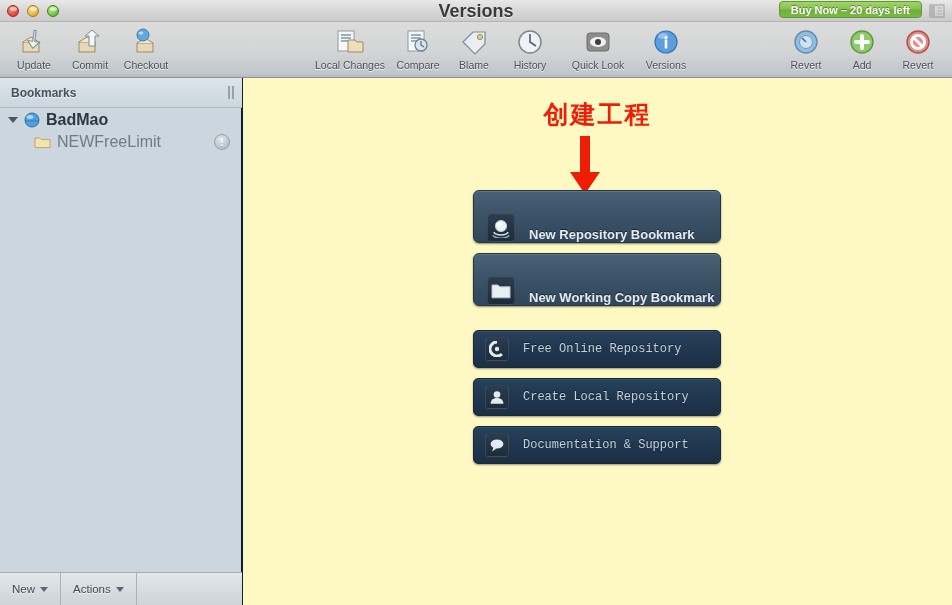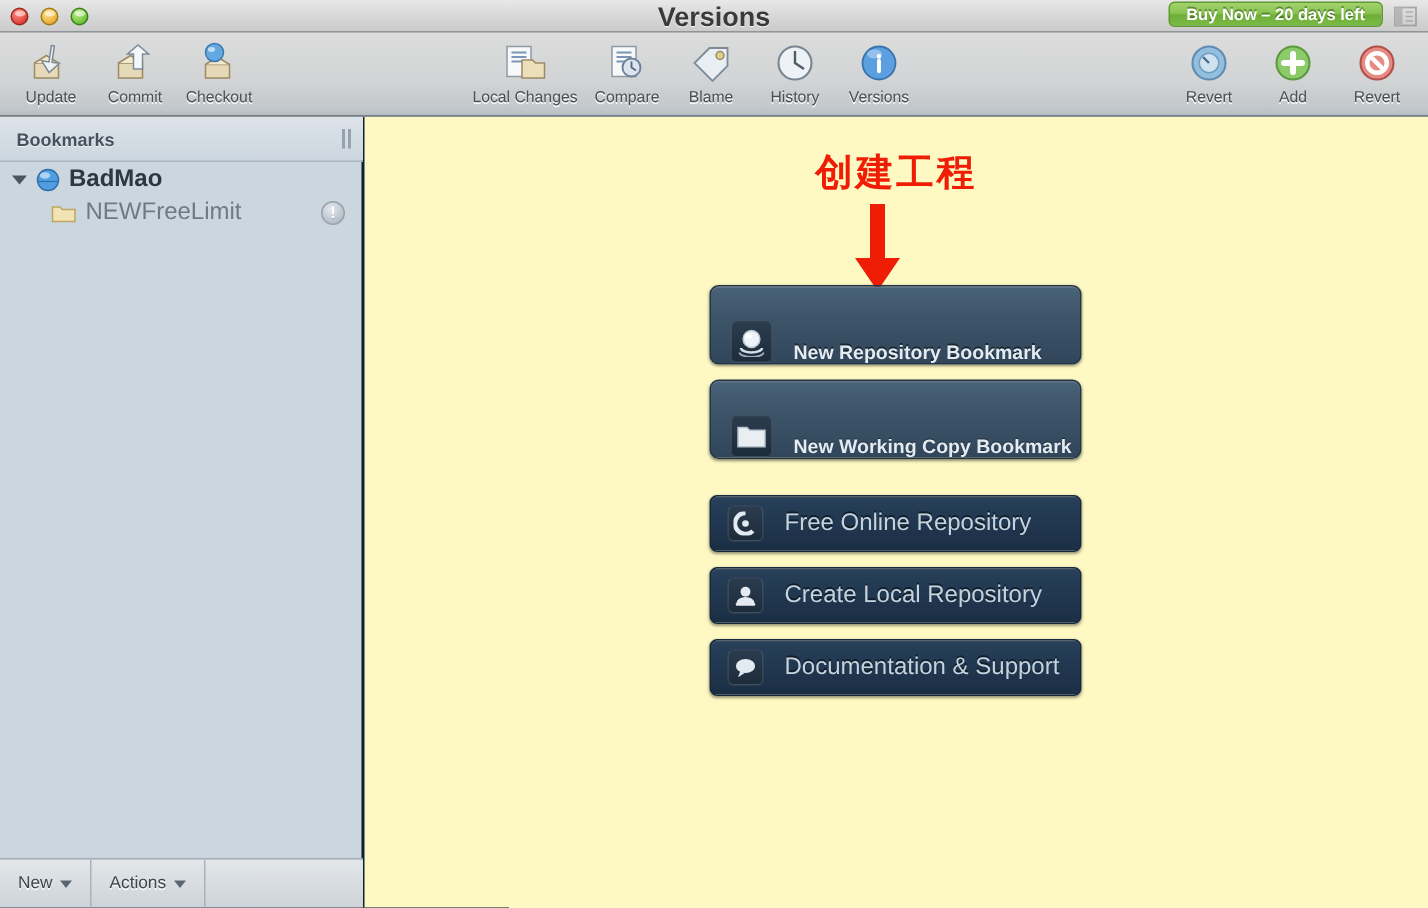--- a/index.html
+++ b/index.html
@@ -163,21 +163,21 @@
     background: linear-gradient(to bottom, #2a3c4e, #1d2c3b);
     border: 1px solid rgba(255,255,255,.10);
     display: flex; align-items: center; justify-content: center;
     flex: 0 0 auto;
   }
   .small-btn .btn-ic { width: 24px; height: 24px; margin-left: 11px; }
   .btn-lb {
     margin-left: 14px; font-size: 13px; font-weight: bold;
     color: #e4ecf3; text-shadow: 0 -1px 0 rgba(0,0,0,.5);
   }
-  .small-btn .btn-lb { font-size: 16px; color: #c5d3de; font-weight: normal; }
+  .small-btn .btn-lb { font-size: 12px; color: #c5d3de; font-weight: normal; font-family: Liberation Mono, monospace; }
   .gap { height: 14px; }
 </style>
 </head>
 <body>
 
 <div class="window">
 
   <div class="titlebar">
     <div class="traffic">
       <span class="light red"></span>
@@ -264,20 +264,30 @@
       </div>
       <div class="tb-item">
         <span class="ic">
           <svg width="30" height="28" viewBox="0 0 30 28">
             <circle cx="15" cy="14" r="11" fill="#eef2f6" stroke="#788592" stroke-width="1.4"></circle>
             <path d="M15 6 v8 l6 4" stroke="#4f5d6b" stroke-width="1.6" fill="none"></path>
           </svg>
         </span>
         <span class="lb">History</span>
       </div>
+      <div class="tb-item tb-wide">
+        <span class="ic">
+          <svg width="30" height="28" viewBox="0 0 30 28">
+            <rect x="4" y="5" width="22" height="18" rx="3" fill="#8d8d8d" stroke="#6d6d6d" stroke-width="1"></rect>
+            <ellipse cx="15" cy="14" rx="8" ry="5" fill="#f1f1f1"></ellipse>
+            <circle cx="15" cy="14" r="3" fill="#3e3e3e"></circle>
+          </svg>
+        </span>
+        <span class="lb">Quick Look</span>
+      </div>
       <div class="tb-item">
         <span class="ic">
           <svg width="30" height="28" viewBox="0 0 30 28">
             <circle cx="15" cy="14" r="11" fill="#5b9fe0" stroke="#3a74ae" stroke-width="1.2"></circle>
             <ellipse cx="12" cy="8" rx="5" ry="3" fill="rgba(255,255,255,.35)"></ellipse>
             <path d="M15 9.5 v0.1" stroke="#fff" stroke-width="3" stroke-linecap="round"></path>
             <path d="M15 12.5 v7" stroke="#fff" stroke-width="2.6" stroke-linecap="round"></path>
           </svg>
         </span>
         <span class="lb">Versions</span>

